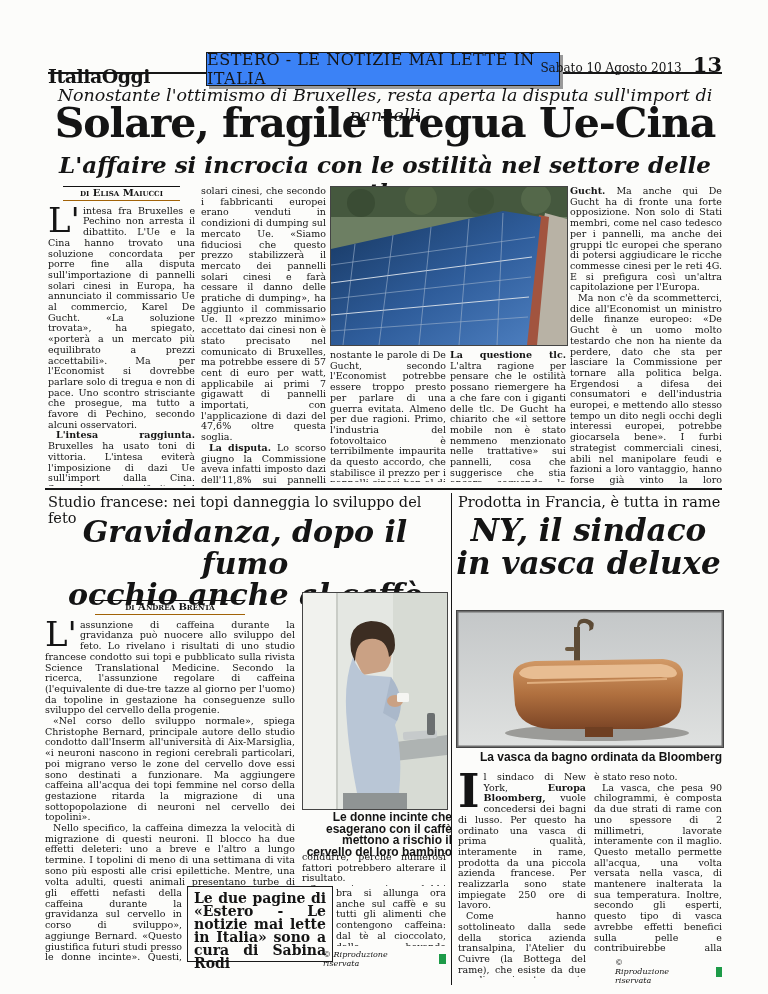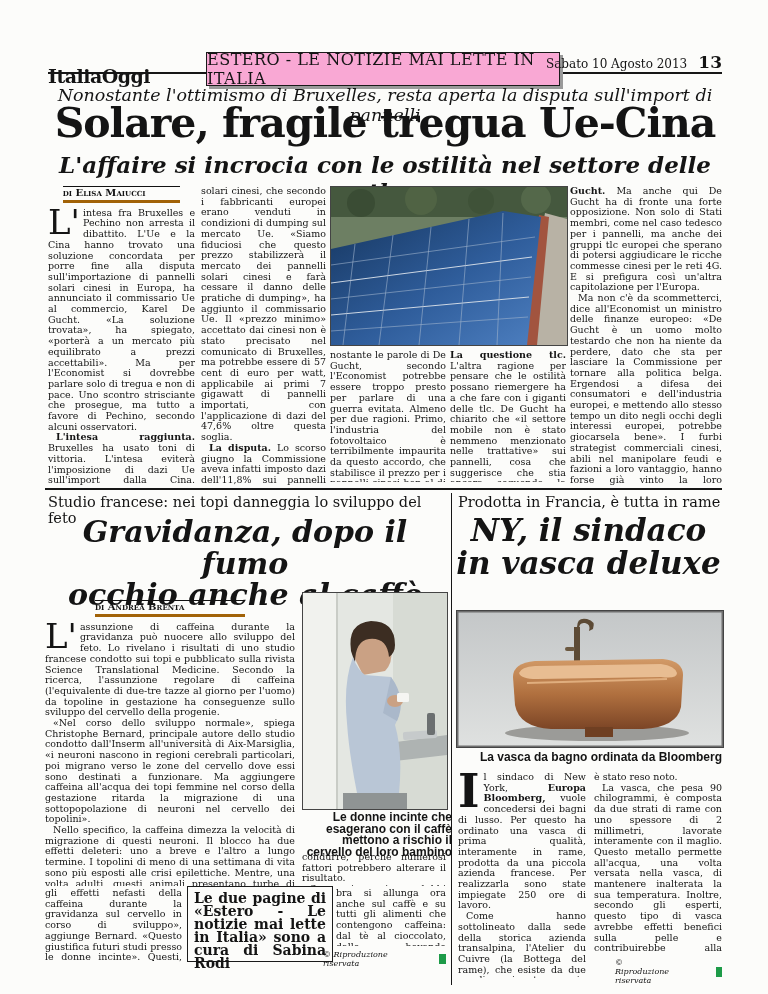--- a/index.html
+++ b/index.html
@@ -1,35 +1,35 @@
 <!DOCTYPE html>
 <html lang="it"><head>
 <meta charset="utf-8">
 <style>
   html,body{margin:0;padding:0;background:#888;}
   .page{position:relative;width:768px;height:994px;background:#fcfcfa;color:#141414;
         font-family:"DejaVu Serif","Liberation Serif",serif;overflow:hidden;margin:0 auto;}
   
   .masthead{position:absolute;left:48px;top:48px;font-size:19px;font-weight:bold;letter-spacing:-0.5px;margin-top:17px;}
   .head-rule{position:absolute;left:48px;right:46px;top:72px;height:2px;background:#161616;}
-  .section-box{position:absolute;left:206px;top:52px;width:352px;height:32px;background:#f9a8d4;
+  .section-box{position:absolute;left:206px;top:52px;width:352px;height:32px;background:#3b82f6;
                border:1.5px solid #1a1a1a;box-shadow:3px 3px 0 #9a9a9a;display:flex;align-items:center;justify-content:center;}
   .section-box span{font-size:16px;letter-spacing:0.5px;}
   .date-block{position:absolute;right:46px;top:52px;text-align:right;}
   .date-block .date{font-size:12px;}
-  .date-block .pagenum{font-weight:bold;font-size:17px;margin-left:6px;}
+  .date-block .pagenum{font-weight:bold;font-size:21px;margin-left:6px;}
   
   .kicker{position:absolute;left:48px;width:674px;text-align:center;font-style:italic;}
   .kicker.top{top:85px;font-size:17.5px;}
   .headline-main{position:absolute;left:40px;width:690px;top:103px;text-align:center;
                  font-weight:bold;font-size:41px;letter-spacing:-1px;line-height:1.0;}
   .subhead-main{position:absolute;left:48px;width:674px;top:151px;text-align:center;
                 font-weight:bold;font-style:italic;font-size:23px;}
-  .byline{width:80%;margin:0 auto 5px auto;text-align:left;font-variant:small-caps;font-weight:bold;
-          font-size:10px;border-top:1px solid #111;border-bottom:3px solid #a16207;padding:1px 0;}
+  .byline{width:80%;margin:0 auto 5px auto;text-align:center;font-variant:small-caps;font-weight:bold;
+          font-size:10px;border-top:1px solid #111;border-bottom:1px solid #a16207;padding:1px 0;}
   .bodytext{position:absolute;font-size:9.5px;line-height:10.7px;text-align:justify;hyphens:auto;overflow:hidden;}
   .bodytext p{margin:0;text-indent:8px;}
   .bodytext p.first{text-indent:0;}
   .dropcap{float:left;font-size:34px;line-height:27px;padding:1px 3px 0 0;}
   .dropcap.big{font-size:46px;line-height:37px;font-weight:bold;padding-right:4px;}
   b.lead{font-weight:bold;}
   
   .photo{position:absolute;border:1px solid #444;background:#cfcfcd;}
   .photo svg{display:block;}
   

